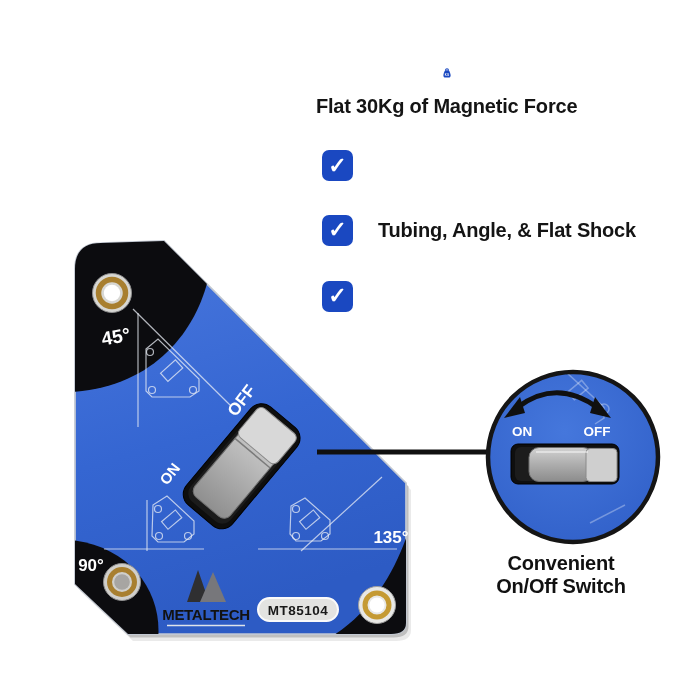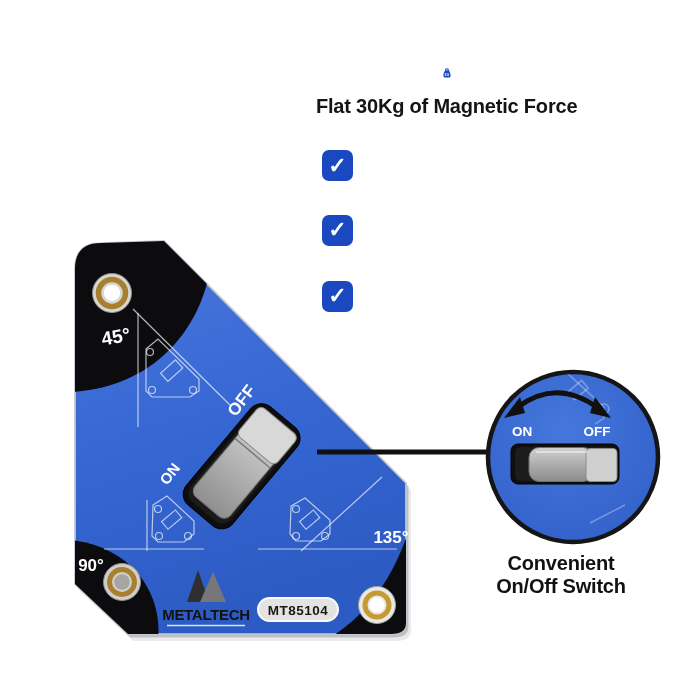--- a/index.html
+++ b/index.html
@@ -189,20 +189,21 @@
     <div class="checkbox">
       <span>✓</span>
     </div>
   </div>
 
   <div class="feature-row check-row" style="left:322px;top:206px;height:48px;">
     <div class="checkbox">
       <span>✓</span>
     </div>
     <div class="feature-text">
+      <div>Tubing, Angle, &amp; Flat Shock</div>
     </div>
   </div>
 
   <div class="feature-row check-row" style="left:322px;top:272px;height:48px;">
     <div class="checkbox">
       <span>✓</span>
     </div>
     <div class="feature-text">
     </div>
   </div>

